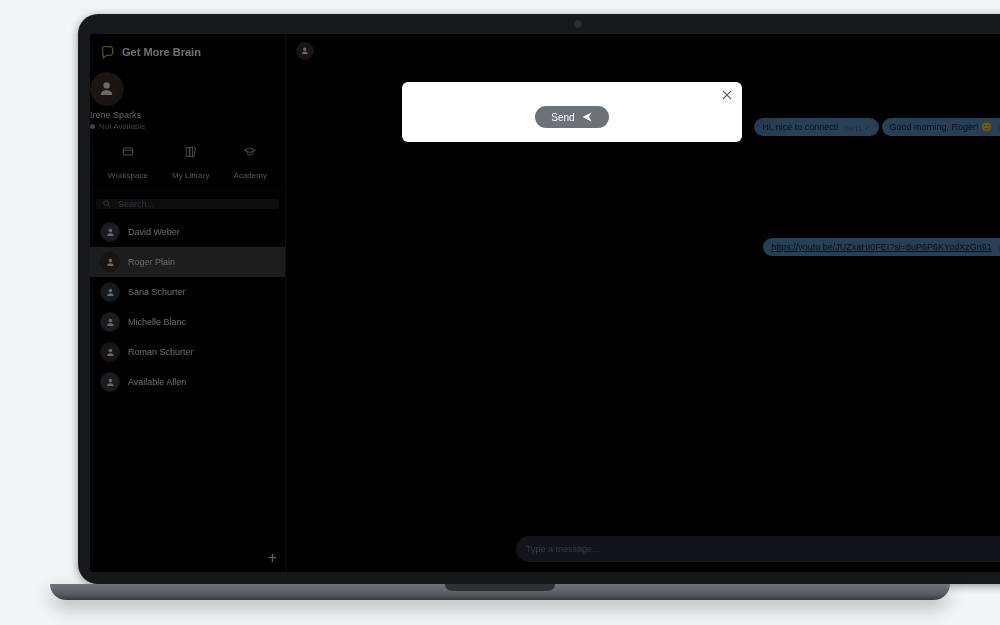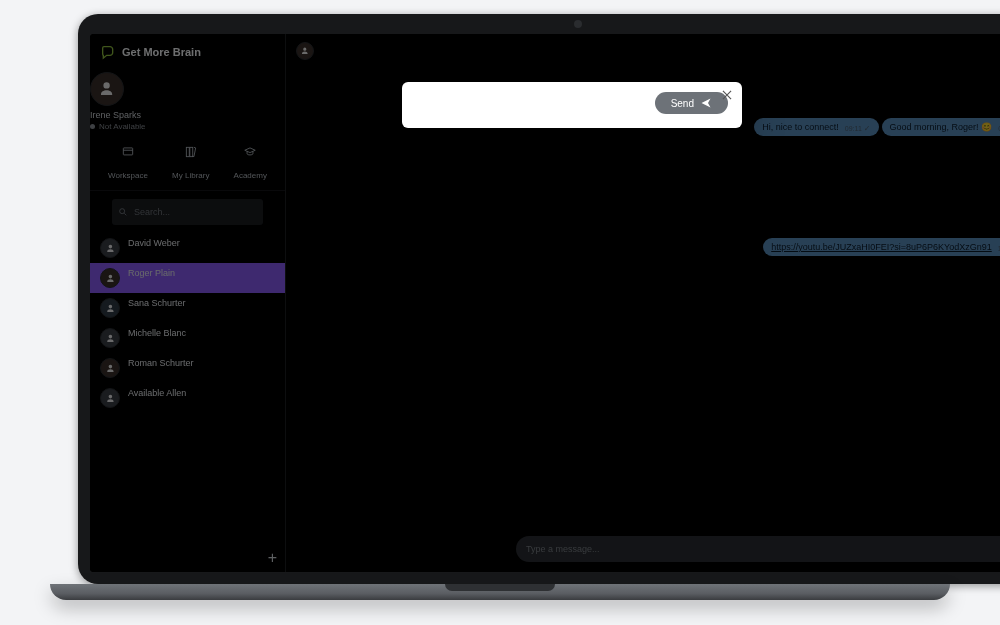--- a/index.html
+++ b/index.html
@@ -35,29 +35,29 @@
   .me-name   { font-size:9px; color:#cfd3d8; margin-top:4px; }
   .me-status { font-size:8px; color:#8a8f96; margin-top:2px; display:flex; align-items:center; gap:4px;}
   .me-status::before { content:""; width:5px; height:5px; border-radius:50%; background:#8a8f96; }
 
   .tabs { display:flex; justify-content:space-around; padding:4px 6px 10px;
           border-bottom:1px solid #141619; }
   .tab  { display:flex; flex-direction:column; align-items:center; gap:12px; font-size:8px;
           color:#b5bbc2; cursor:pointer; }
   .tab svg { width:14px; height:14px; stroke:#b5bbc2; fill:none; }
 
-  .search { margin:8px 22px; display:flex; align-items:center; gap:6px;
-            background:#1b1d21; border-radius:3px; padding:8px 6px; }
+  .search { margin:8px 6px; display:flex; align-items:center; gap:6px;
+            background:#1b1d21; border-radius:3px; padding:0 6px; }
   .search svg { width:10px; height:10px; stroke:#7b8087; fill:none; }
   .search input { flex:1; background:none; border:none; outline:none; color:#cfd3d8; font-size:9px; }
   .search input::placeholder { color:#6d7278; }
 
   .contacts { flex:1; overflow:hidden; }
-  .contact  { display:flex; align-items:flex-start; gap:8px; padding:5px 10px; cursor:pointer; }
-  .contact.active { background:#8b5cf6; }
+  .contact  { display:flex; align-items:center; gap:8px; padding:5px 10px; cursor:pointer; }
+  .contact.active { background:#404040; }
   .contact .avatar { width:20px; height:20px; }
   .contact-name { font-size:9px; color:#e5e8ec; }
 
   .plus { position:absolute; right:8px; bottom:6px; color:#cfd3d8; font-size:16px; line-height:1;
           cursor:pointer; user-select:none; }
 
   
   .chat { flex:1; position:relative; display:flex; flex-direction:column; }
   .chat-head { display:flex; align-items:center; justify-content:space-between; padding:8px 10px; }
   .chat-head-left { display:flex; align-items:center; gap:6px; }
@@ -86,21 +86,21 @@
 
   
   .modal { position:absolute; left:312px; top:48px; width:340px; background:#fff; border-radius:6px;
            box-shadow:0 10px 40px rgba(0,0,0,.45); z-index:50; padding:10px 14px 14px; color:#333; }
   .modal .close { position:absolute; right:8px; top:6px; width:14px; height:14px; cursor:pointer;
                   stroke:#555; }
   .dropzone { border:1px solid #e4e6ea; border-radius:4px; height:110px; margin-top:18px;
               display:flex; flex-direction:column; align-items:center; justify-content:center; gap:8px;
               color:#5b3fb5; font-size:9px; text-align:center; cursor:pointer;}
   .dropzone svg { width:18px; height:18px; fill:#5b3fb5; }
-  .send { display:flex; justify-content:flex-end; margin-top:0; }
+  .send { display:flex; justify-content:center; margin-top:14px; }
   .send-btn { background:#6d7278; color:#fff; border:none; border-radius:14px; padding:5px 16px;
               font-size:10px; display:flex; align-items:center; gap:6px; cursor:pointer; }
   .send-btn svg { width:12px; height:12px; fill:#fff; }
 
   
   .avatar { border-radius:50%; display:inline-flex; align-items:center; justify-content:center;
             color:#fff; font-size:8px; font-weight:600; overflow:hidden; position:relative;
             border:1px solid #2a2d31; }
   .avatar svg { width:60%; height:60%; fill:#fff; opacity:.9; }
 </style>

